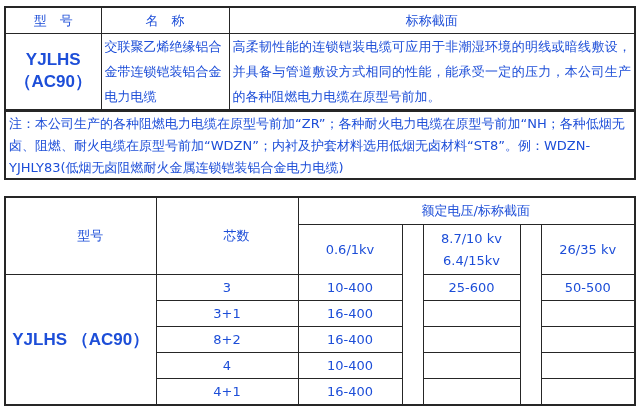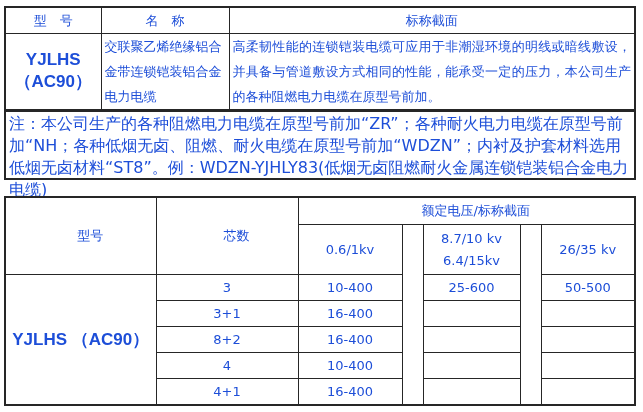--- a/index.html
+++ b/index.html
@@ -44,21 +44,21 @@
   .usage-cell { text-align: justify; }
   
   .note-box {
     position: absolute;
     left: 4px;
     top: 110px;
     width: 632px;
     height: 70px;
     border: 2px solid #262626;
     box-sizing: border-box;
-    font-size: 16px;
+    font-size: 13px;
     line-height: 22px;
     padding: 1px 3px 0 3px;
     text-align: left;
   }
   
   .spec-table { top: 196px; }
   .spec-table .hdr1 td { height: 26px; padding-left: 21px; }
   .spec-table .hdr2 td { height: 49px; }
   .spec-table .body td { height: 25px; }
   .two-line span { display: block; line-height: 22px; }

